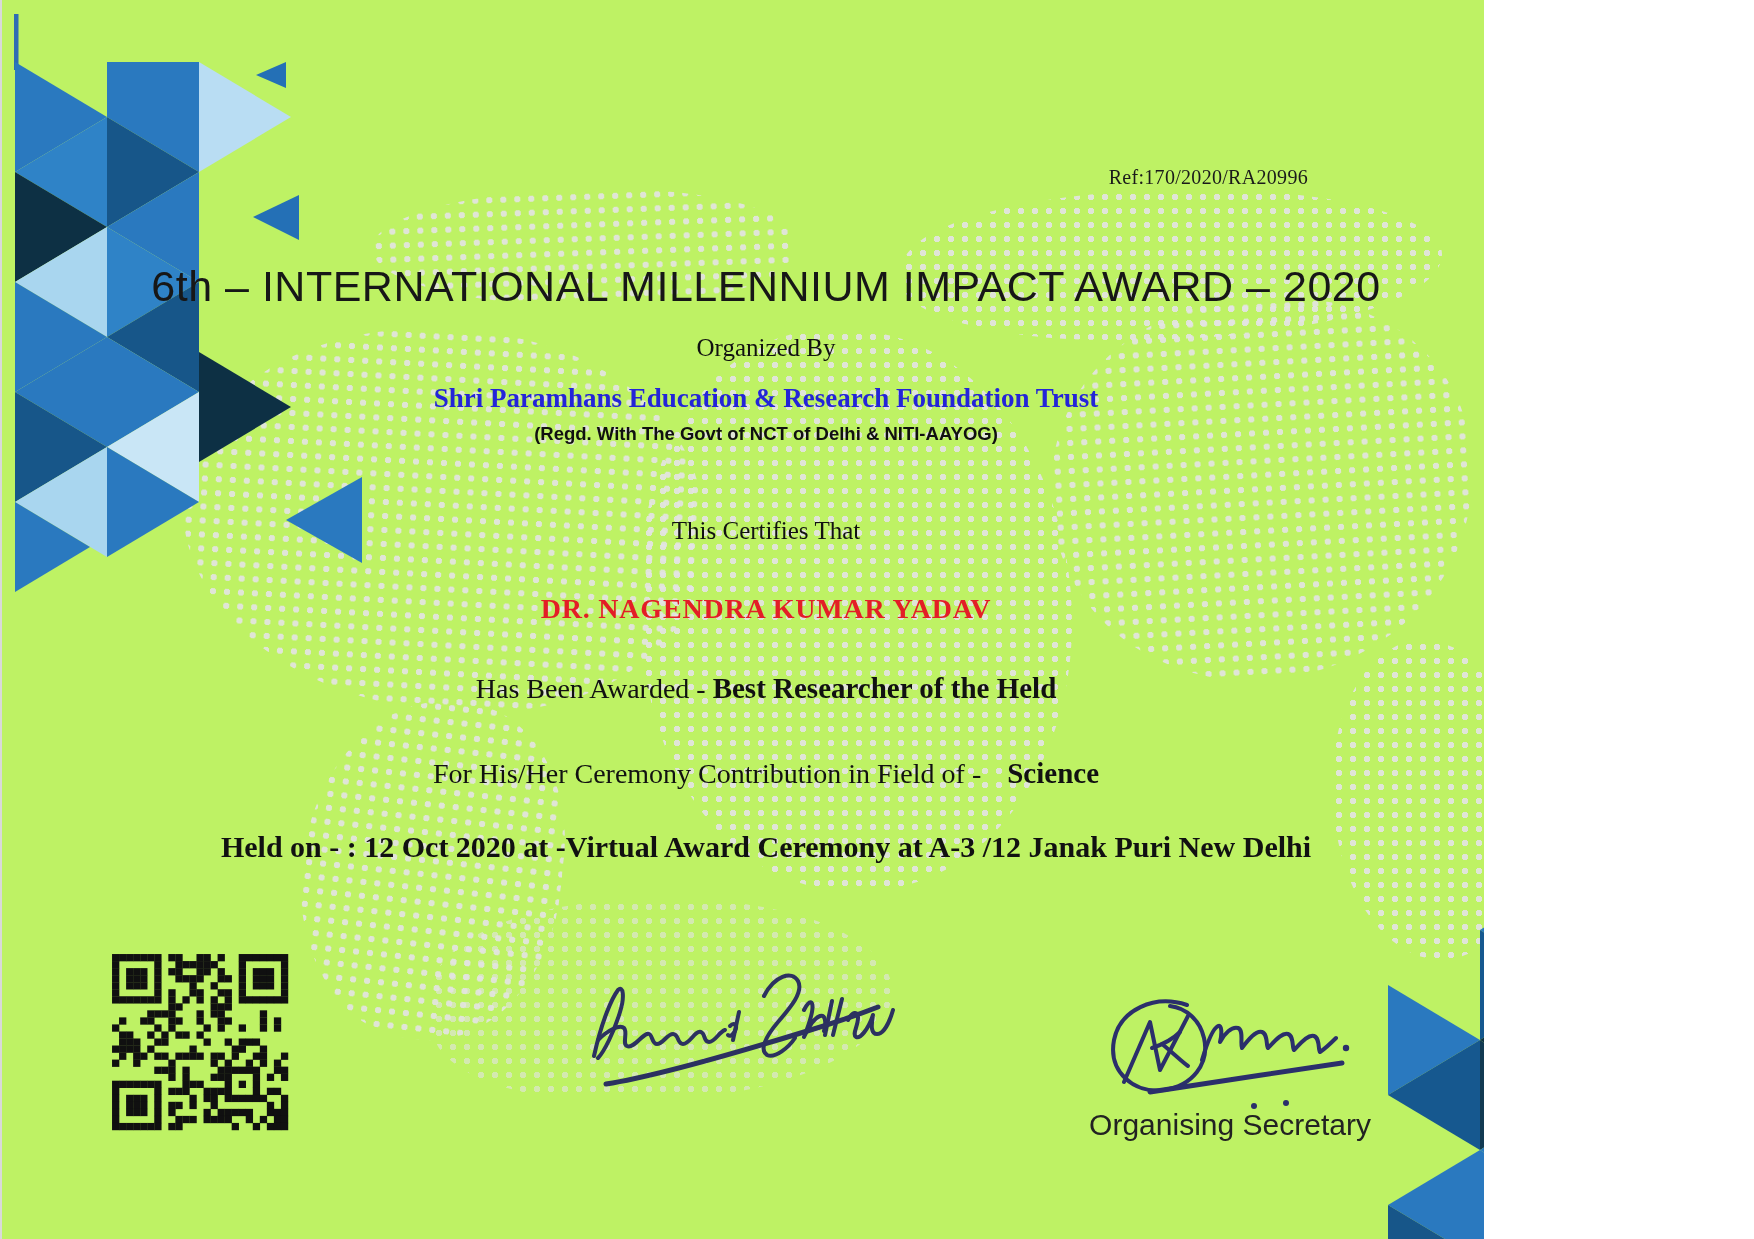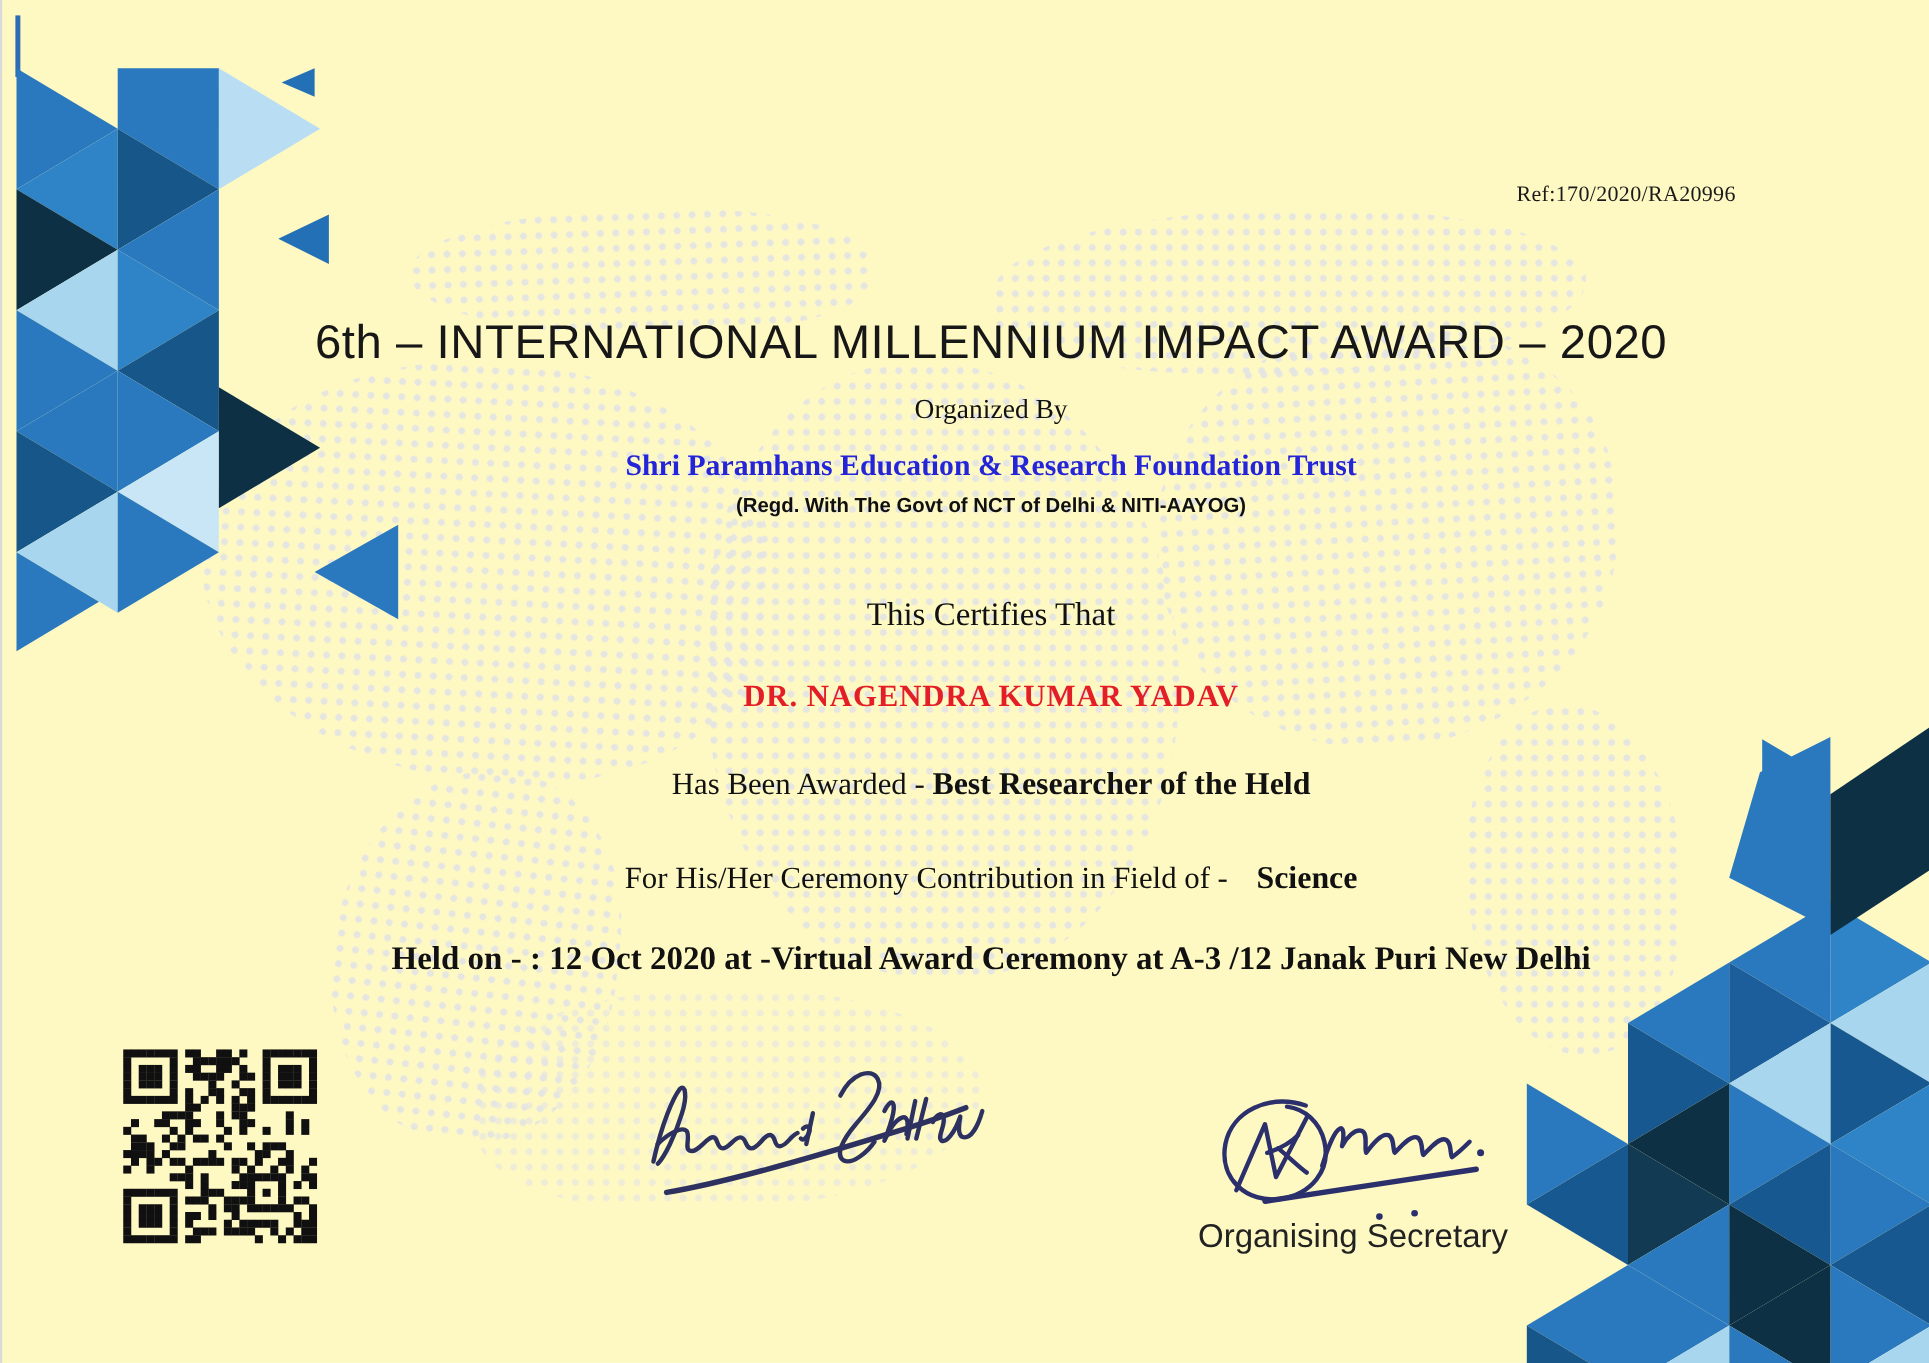--- a/index.html
+++ b/index.html
@@ -1,45 +1,45 @@
 <!DOCTYPE html>
 <html><head>
 <meta charset="utf-8">
 <style>
   * { margin:0; padding:0; box-sizing:border-box; }
   body { background:#ffffff; font-family:"Liberation Sans", sans-serif; }
   .page {
-    position:relative; width:1754px; height:1239px; background:#fef9c3;
+    position:relative; width:1484px; height:1239px; background:#bef264;
     overflow:hidden; border-left:2px solid #d9d9d9;
   }
   
   .dots {
     position:absolute; z-index:0; opacity:.9; pointer-events:none;
     background-image: radial-gradient(circle, #e4e4e4 3px, rgba(0,0,0,0) 3.4px);
     background-size: 14px 14px;
   }
   .d1 { left:370px;  top:190px; width:420px; height:115px; border-radius:48% 52% 40% 60%; transform:rotate(-2deg); }
   .d2 { left:900px;  top:190px; width:540px; height:150px; border-radius:55% 45% 60% 40%; }
   .d3 { left:180px;  top:330px; width:520px; height:380px; border-radius:50% 50% 45% 55%; transform:rotate(3deg); }
   .d4 { left:640px;  top:330px; width:430px; height:560px; border-radius:45% 55% 50% 50%; }
   .d5 { left:1050px; top:300px; width:420px; height:380px; border-radius:50% 45% 55% 50%; transform:rotate(-3deg); }
   .d6 { left:300px;  top:700px; width:260px; height:340px; border-radius:55% 45% 50% 50%; transform:rotate(6deg); }
   .d7 { left:1330px; top:640px; width:200px; height:320px; border-radius:45% 55% 45% 55%; }
   .d8 { left:430px;  top:900px; width:460px; height:200px; border-radius:50% 50% 60% 40%; opacity:.6; }
   
   .deco { position:absolute; left:0; top:0; z-index:1; pointer-events:none; }
-  .content { position:absolute; left:46px; right:0; top:0; bottom:0; z-index:2;margin-top:25px; }
+  .content { position:absolute; left:46px; right:0; top:0; bottom:0; z-index:2; }
   .line { position:absolute; left:0; right:0; text-align:center; white-space:nowrap; }
   .serif { font-family:"Liberation Serif","DejaVu Serif",serif; }
   .ref        { position:absolute; top:166px; right:176px; font-family:"Liberation Serif",serif; font-size:20px; color:#1a1a1a; letter-spacing:.3px; }
   .title      { top:262px; font-family:"Liberation Sans",sans-serif; font-size:43px; font-weight:500; color:#171717; letter-spacing:.5px; }
   .organized  { top:334px; font-size:25px; color:#111; }
   .org-name   { top:383px; font-size:27px; font-weight:bold; }
   .regd       { top:423px; font-family:"Liberation Sans",sans-serif; font-size:18.5px; font-weight:bold; color:#101010; }
-  .certifies  { top:517px; font-size:30px; color:#111; }
+  .certifies  { top:517px; font-size:25px; color:#111; }
   .recipient  { top:593px; font-size:28px; font-weight:bold; letter-spacing:.8px; }
   .award      { top:672px; font-size:28px; color:#111; }
   .award b    { font-size:29px; }
   .field      { top:757px; font-size:28px; color:#111; }
   .field b    { font-size:29px; margin-left:26px; }
   .held       { top:830px; font-size:30px; font-weight:bold; color:#111; }
   
   .convenor-block  { position:absolute; left:520px; width:400px; top:0; height:100%; z-index:2; }
   .secretary-block { position:absolute; left:1058px; width:340px; top:0; height:100%; z-index:2; }
   .sig-label  { position:absolute; left:0; right:0; text-align:center; white-space:nowrap; color:#222; }

